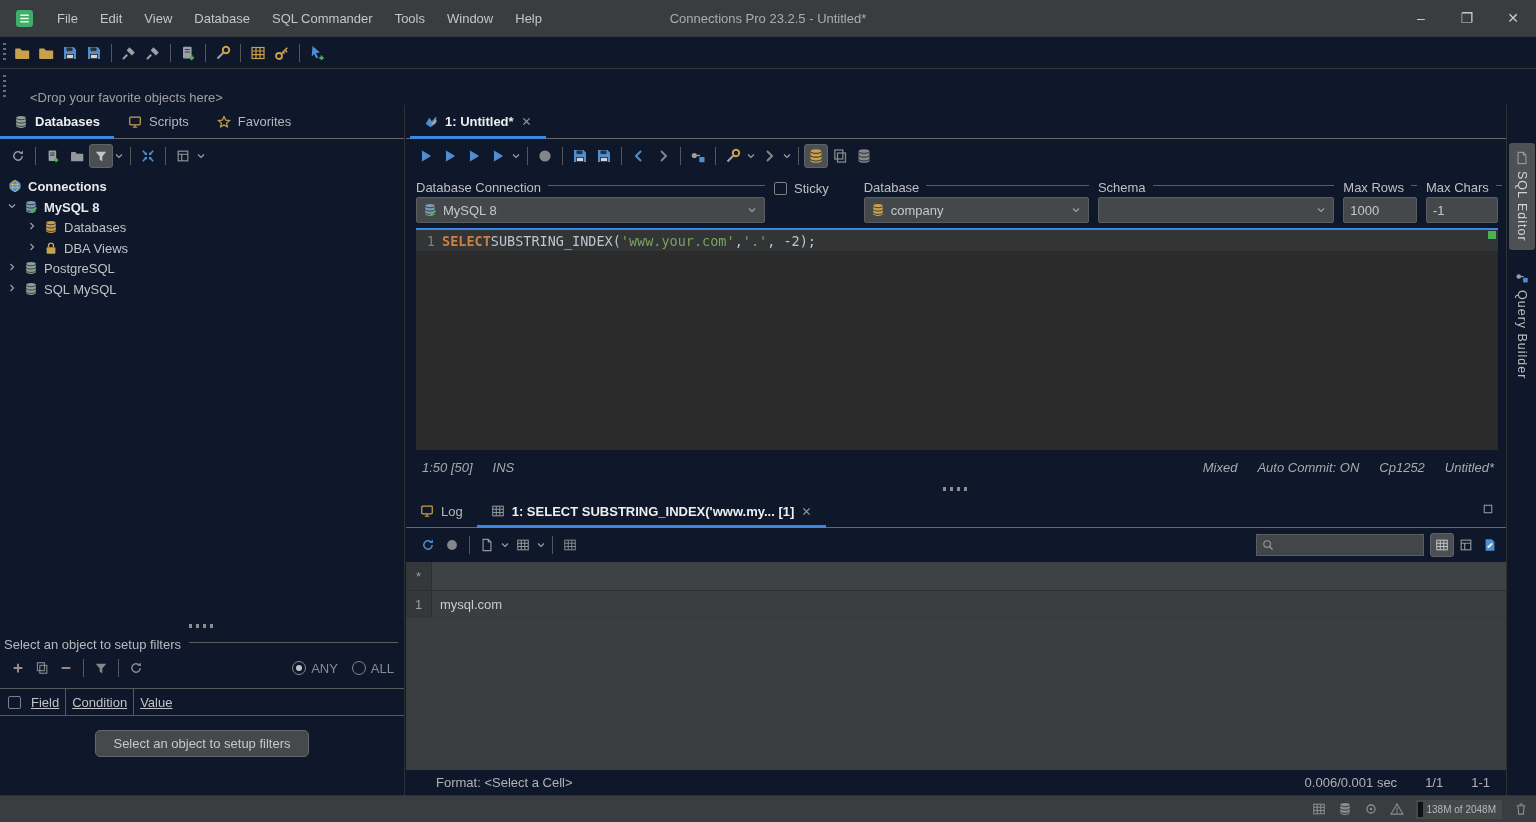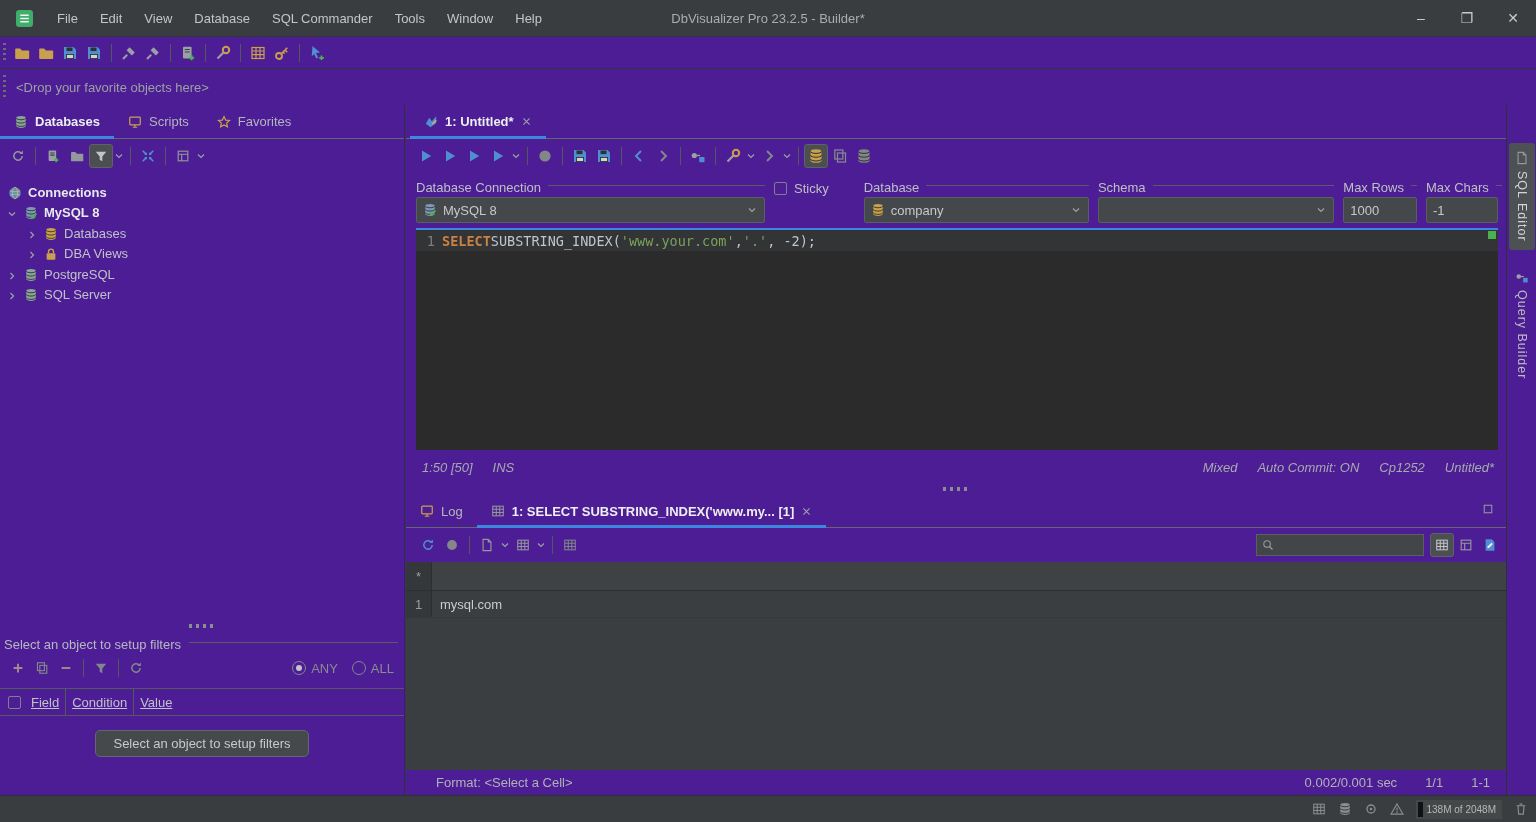--- a/index.html
+++ b/index.html
@@ -1,18 +1,18 @@
 <!DOCTYPE html>
 <html><head>
 <meta charset="utf-8">
 <style>
   * { margin:0; padding:0; box-sizing:border-box; }
   html,body { background:#2b2b2b; }
   body { font-family:"Liberation Sans", sans-serif; font-size:13px; color:#bcbfc2; }
-  .app { position:relative; width:1536px; height:822px; background:#4c1d95; overflow:hidden; }
+  .app { position:relative; width:1536px; height:822px; background:#0f172a; overflow:hidden; }
 
   
   .row { display:flex; align-items:center; }
   .ic { width:16px; height:16px; flex:none; display:block; }
   .ic14 { width:14px; height:14px; }
   .ic12 { width:12px; height:12px; }
   .sep { width:1px; height:18px; background:#54585b; margin:0 5px; flex:none; }
   .tbtn { display:flex; align-items:center; justify-content:center; width:24px; height:24px; border-radius:3px; flex:none; }
   .tbtn.pressed { background:#4b4f52; border:1px solid #5f6366; }
   .chev { color:#9aa0a5; }
@@ -27,38 +27,38 @@
   .titlebar { position:absolute; left:0; top:0; width:1536px; height:36px; background:#3a3d3f; display:flex; align-items:center; }
   .appicon { width:17px; height:17px; margin:0 13px 0 16px; flex:none; }
   .menuitem { padding:0 11px; height:36px; display:flex; align-items:center; color:#c3c6c9; cursor:default; }
   .wintitle { position:absolute; left:0; right:0; text-align:center; color:#a9adb0; pointer-events:none; }
   .wincontrols { margin-left:auto; display:flex; height:36px; position:relative; }
   .winbtn { width:46px; height:36px; display:flex; align-items:center; justify-content:center; color:#c7cacd; font-size:14px; }
 
   
   .toolbar { position:absolute; left:0; top:36px; width:1536px; height:32px; display:flex; align-items:center; border-top:1px solid #333639; }
   
-  .favbar { position:absolute; left:0; top:68px; width:1536px; height:37px; display:flex; align-items:center; border-top:1px solid #333639; color:#9da0a3; }
+  .favbar { position:absolute; left:0; top:68px; width:1536px; height:37px; display:flex; align-items:flex-end; border-top:1px solid #333639; color:#9da0a3;gap:14px; }
 
   
   .leftpanel { position:absolute; left:0; top:105px; width:405px; height:690px; border-right:1px solid #2e3134; display:flex; flex-direction:column; }
   .main { position:absolute; left:406px; top:105px; width:1100px; height:690px; }
   .rightstrip { position:absolute; left:1506px; top:105px; width:30px; height:690px; border-left:1px solid #2e3134; display:flex; flex-direction:column; align-items:center; }
 
   
   .tabbar { height:34px; display:flex; align-items:stretch; border-bottom:1px solid #64686b; flex:none; }
   .tab { display:flex; align-items:center; gap:7px; padding:0 14px; color:#b4b7ba; position:relative; }
   .tab.active { color:#eceef0; font-weight:bold; }
   .tab.active::after { content:""; position:absolute; left:0; right:0; bottom:-1px; height:3px; background:#3d87de; }
   .closex { width:11px; height:11px; color:#9aa0a5; }
 
   
   .treebar { height:33px; display:flex; align-items:center; padding-left:6px; flex:none; }
   .tree { flex:none; height:448px; padding-top:7px; overflow:hidden; }
-  .trow { display:flex; align-items:flex-end; height:20.5px; gap:6px; color:#c0c3c6; }
+  .trow { display:flex; align-items:flex-start; height:20.5px; gap:6px; color:#c0c3c6; }
   .trow .lbl { white-space:nowrap; }
   .bold { font-weight:bold; color:#e6e9eb; }
   .tchev { width:12px; height:12px; color:#9ea1a4; flex:none; }
 
   
   .gripline { height:12px; display:flex; align-items:center; justify-content:center; flex:none; }
   .ftitle { display:flex; align-items:center; padding:2px 6px 0 4px; height:22px; color:#b7babd; flex:none; }
   .ftitle .hline { flex:1; border-top:1px solid #595d60; margin-left:8px; margin-top:-4px; }
   .ftoolbar { height:28px; display:flex; align-items:center; padding:0 10px 0 6px; flex:none; color:#8a8d90; }
   .radio { width:14px; height:14px; border:1px solid #85888b; border-radius:50%; display:inline-flex; align-items:center; justify-content:center; margin-right:5px; flex:none; }
@@ -283,21 +283,21 @@
         <use href="#s-app"></use>
       </svg>
     <div class="menuitem">File</div>
     <div class="menuitem">Edit</div>
     <div class="menuitem">View</div>
     <div class="menuitem">Database</div>
     <div class="menuitem">SQL Commander</div>
     <div class="menuitem">Tools</div>
     <div class="menuitem">Window</div>
     <div class="menuitem">Help</div>
-    <div class="wintitle">DbVisualizer Pro 23.2.5 - Builder*</div>
+    <div class="wintitle">Connections Pro 23.2.5 - Untitled*</div>
     <div class="wincontrols">
       <div class="winbtn">–</div>
       <div class="winbtn">❐</div>
       <div class="winbtn">✕</div>
     </div>
   </header>
 
   <div class="toolbar">
     <span class="grip-v"></span>
     <span class="tbtn">
@@ -474,21 +474,21 @@
           </svg>
         <span class="lbl">PostgreSQL</span>
       </div>
       <div class="trow" style="padding-left:6px">
         <svg class="tchev rotR">
             <use href="#s-chev"></use>
           </svg>
         <svg class="ic14 graygreen">
             <use href="#s-db"></use>
           </svg>
-        <span class="lbl">SQL Server</span>
+        <span class="lbl">SQL MySQL</span>
       </div>
     </div>
 
     <div class="gripline">
         <span class="grip-dots"></span>
       </div>
 
     <div class="ftitle">
       <span>Select an object to setup filters</span>
       <span class="hline"></span>
@@ -833,21 +833,21 @@
       </div>
       <div class="grow">
         <div class="grownum">1</div>
         <div class="gcell">mysql.com</div>
       </div>
     </div>
 
     <div class="resstatus">
       <span>Format: &lt;Select a Cell&gt;</span>
       <span class="right">
-        <span>0.002/0.001 sec</span>
+        <span>0.006/0.001 sec</span>
         <span>1/1</span>
         <span>1-1</span>
       </span>
     </div>
   </section>
 
   <div class="rightstrip">
     <div class="vtab active" style="margin-top:38px">
       <svg class="ic14 gray">
           <use href="#s-doc"></use>

